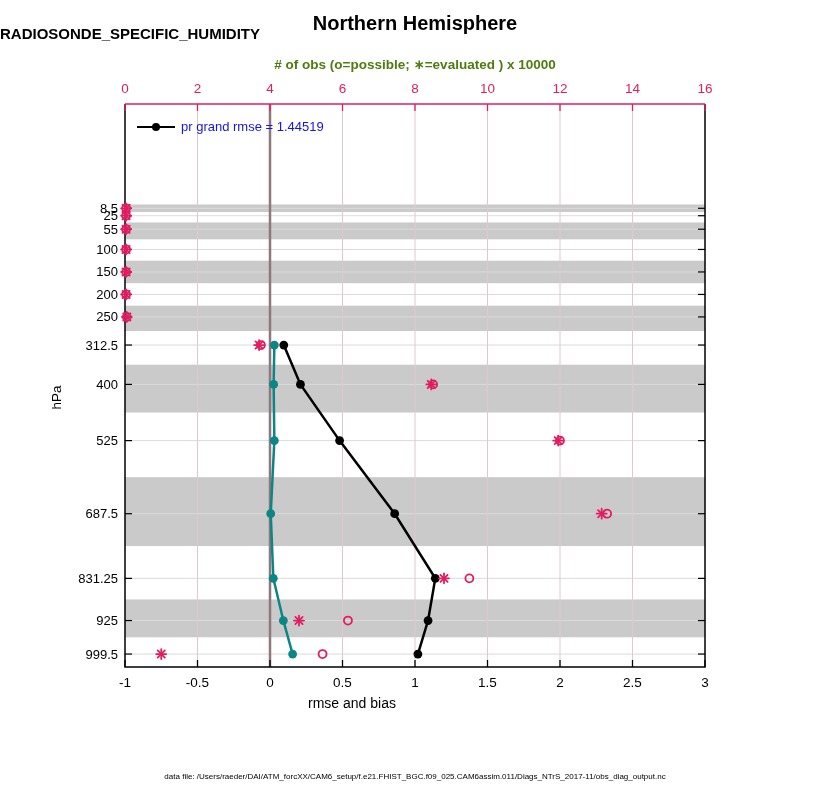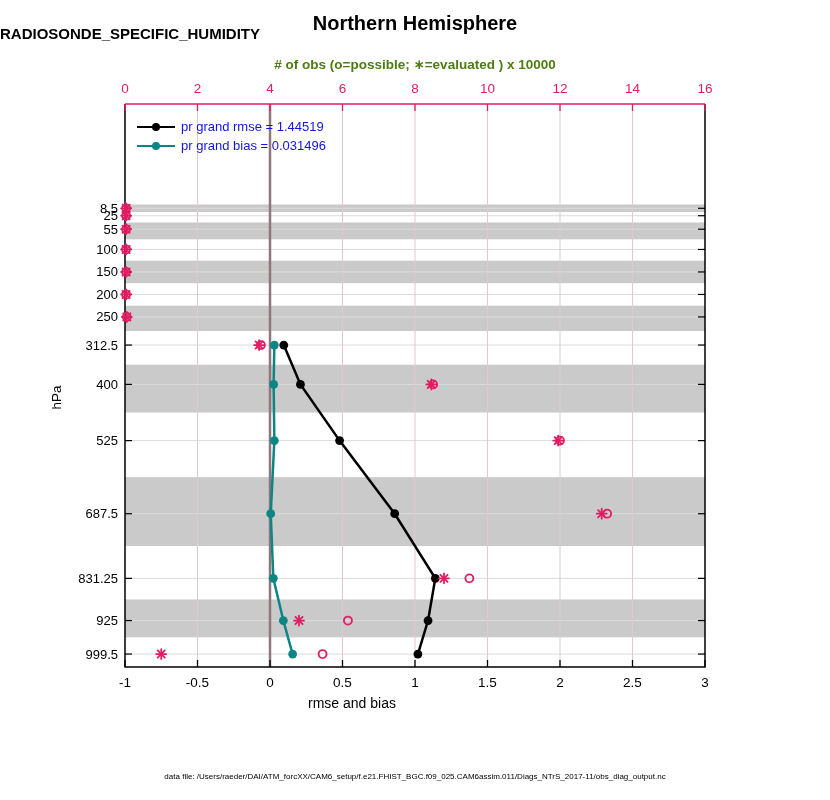--- a/index.html
+++ b/index.html
@@ -266,25 +266,18 @@
     </svg>
 
   <div class="legend">
     <div class="legend-row">
       <span class="legend-swatch">
         <span class="lline" id="rmse-lline" style="background: rgb(0, 0, 0);"></span>
           <span class="ldot" id="rmse-ldot" style="background: rgb(0, 0, 0);"></span>
       </span>
       <span class="legend-label" style="color: rgb(20, 20, 230);">pr grand rmse = 1.44519</span>
     </div>
-    <div class="legend-row">
-      <span class="legend-swatch">
-        <span class="lline" id="bias-lline" style="background: rgb(12, 133, 133);"></span>
-          <span class="ldot" id="bias-ldot" style="background: rgb(12, 133, 133);"></span>
-      </span>
-      <span class="legend-label" style="color: rgb(20, 20, 230);">pr grand bias = 0.031496</span>
-    </div>
   </div>
 
   <div class="ylabel">hPa</div>
   <div class="xlabel">rmse and bias</div>
   <div class="datafile">data file: /Users/raeder/DAI/ATM_forcXX/CAM6_setup/f.e21.FHIST_BGC.f09_025.CAM6assim.011/Diags_NTrS_2017-11/obs_diag_output.nc</div>
 </div>
 
 </body></html>

